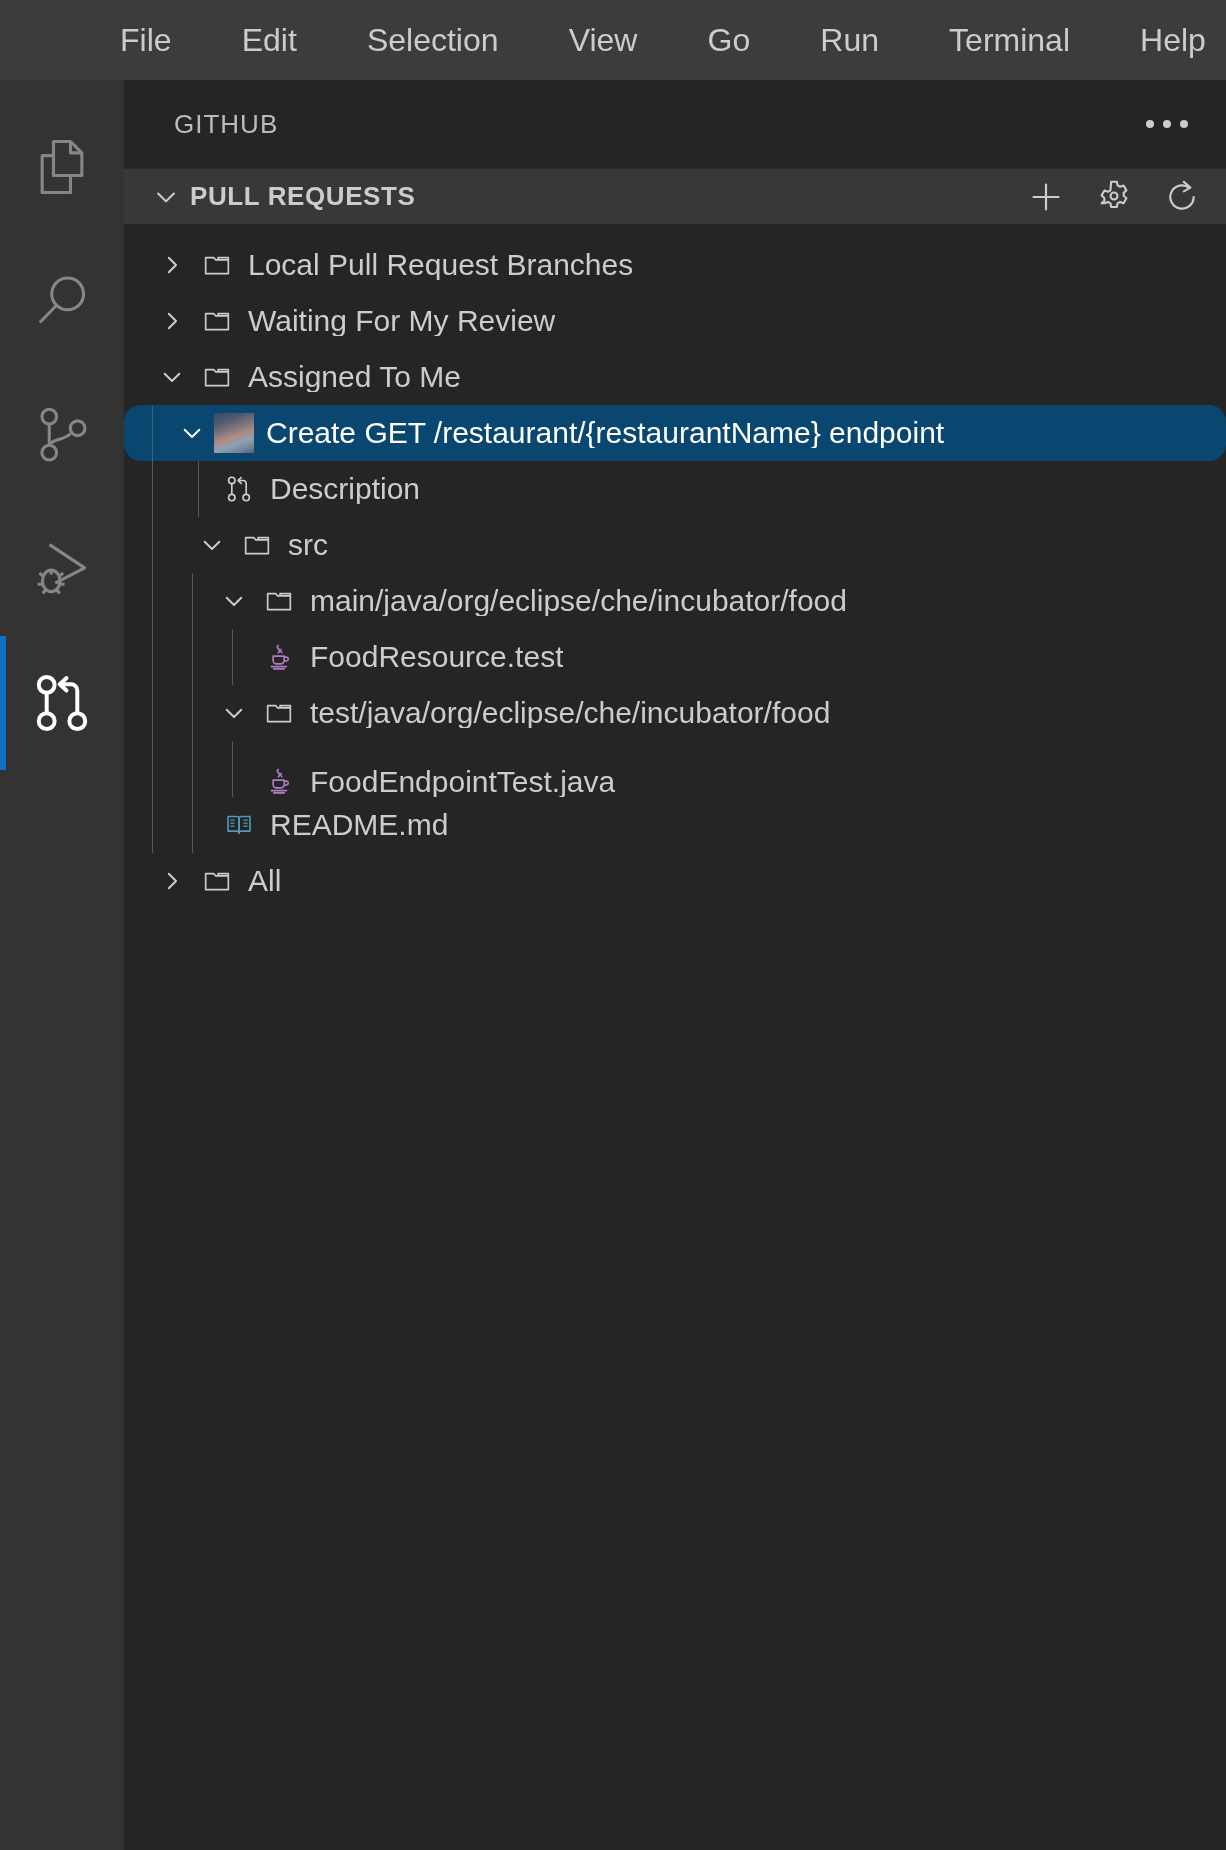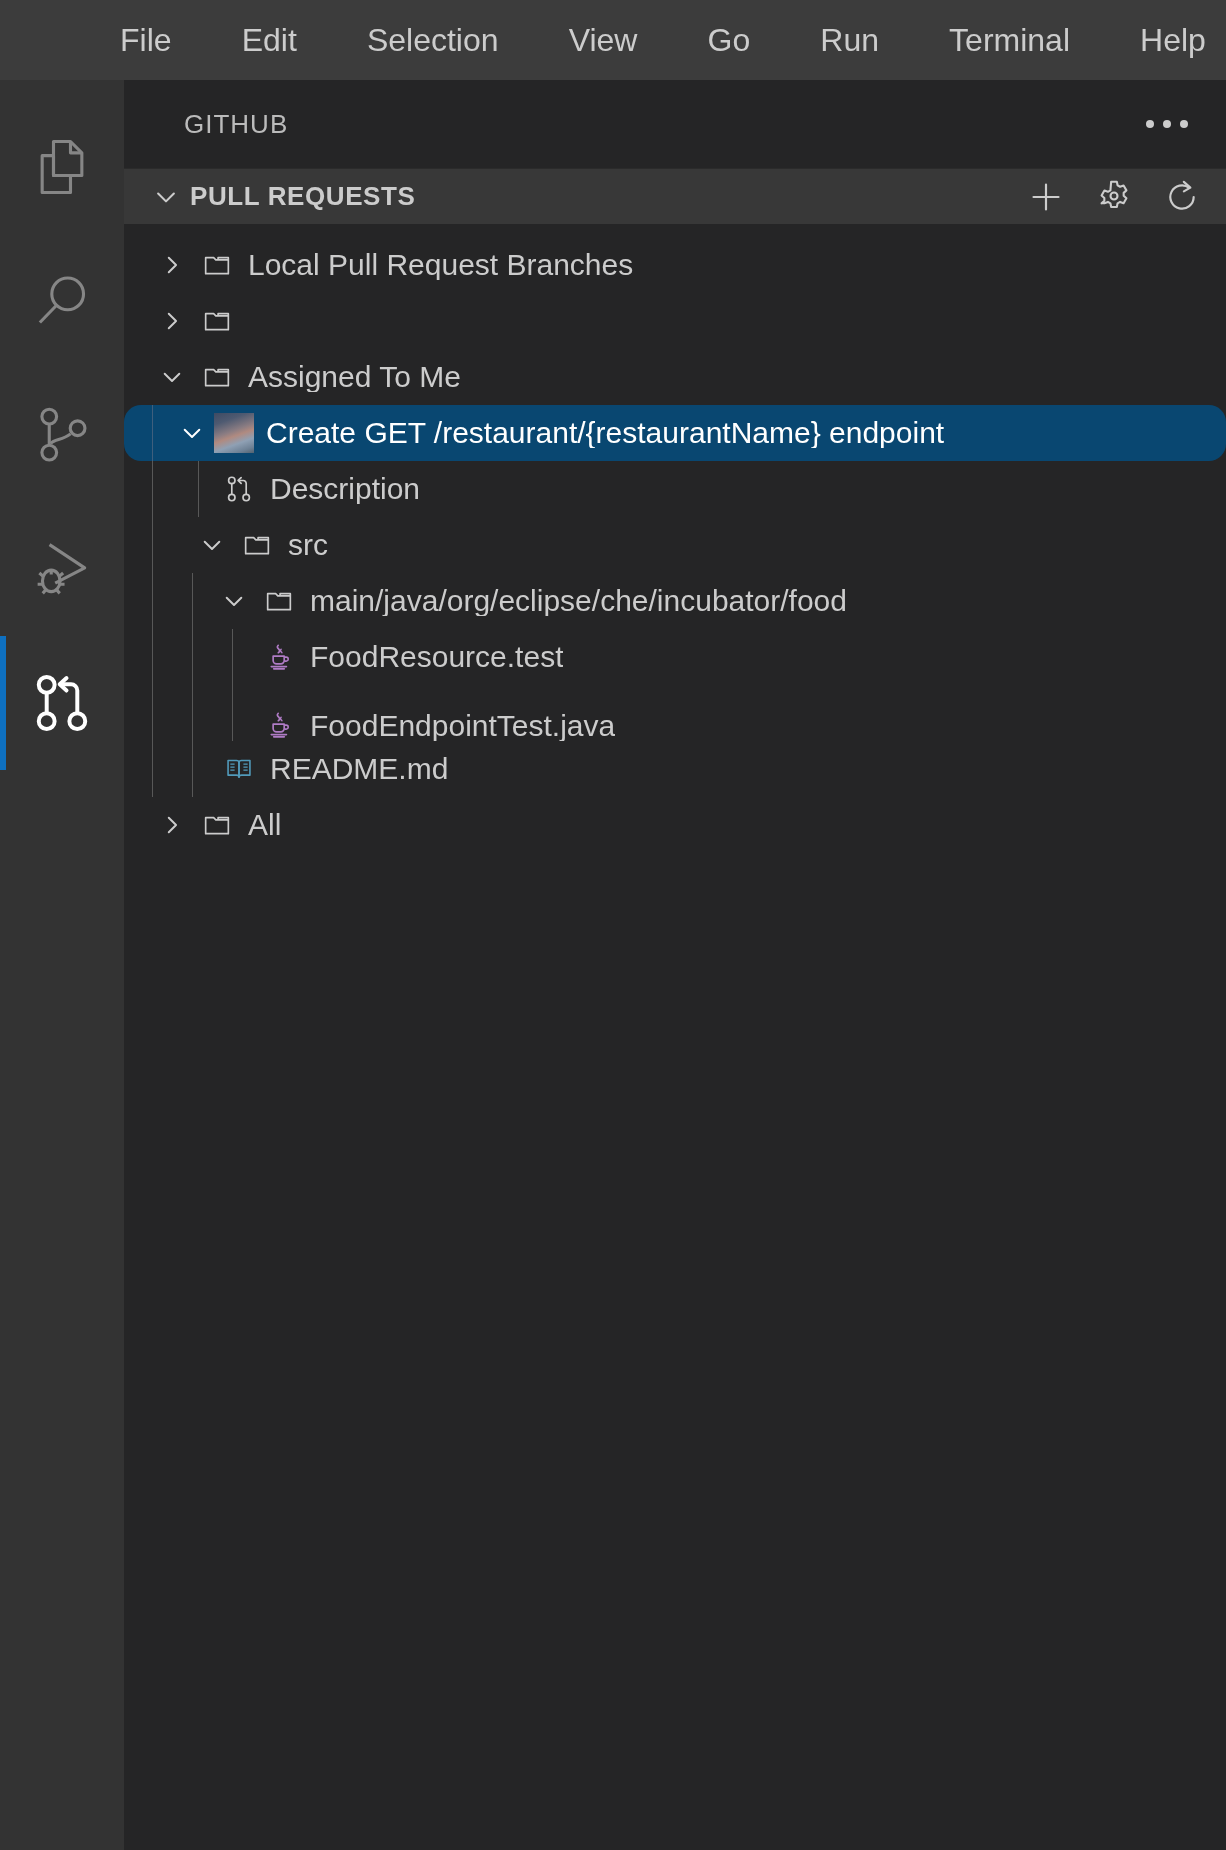--- a/index.html
+++ b/index.html
@@ -75,21 +75,20 @@
     flex-direction: column;
     min-width: 0;
   }
   .sidebar-title {
     height: 88px;
     flex: 0 0 88px;
     display: flex;
     align-items: center;
     padding: 0 28px 0 50px;
     background: #252526;
-    margin-left: 10px;
   }
   .sidebar-title .title-text {
     color: #bbbbbb;
     font-size: 26px;
     letter-spacing: 1px;
     flex: 1 1 auto;
   }
   .more-icon {
     display: flex;
     align-items: center;
@@ -304,20 +303,21 @@
             <svg width="26" height="26" viewBox="0 0 16 16" fill="none">
                 <path d="M6 3.5 10.5 8 6 12.5" stroke="#cccccc" stroke-width="1.2" stroke-linecap="round" stroke-linejoin="round"></path>
               </svg>
           </span>
           <span class="ico">
             <svg width="32" height="32" viewBox="0 0 24 24" fill="none">
                 <path d="M3.5 6.5h6l1.6 1.6h9.4V18.5H3.5z" stroke="#cccccc" stroke-width="1.25" stroke-linejoin="round"></path>
                 <path d="M12.8 8.1V6.5h7.7v1.6" stroke="#cccccc" stroke-width="1.25" stroke-linejoin="round"></path>
               </svg>
           </span>
+          <span class="label">Waiting For My Review</span>
         </div>
 
         <div class="row" style="padding-left:26px;">
           <span class="twisty">
             <svg width="26" height="26" viewBox="0 0 16 16" fill="none">
                 <path d="M3.5 6 8 10.5 12.5 6" stroke="#cccccc" stroke-width="1.2" stroke-linecap="round" stroke-linejoin="round"></path>
               </svg>
           </span>
           <span class="ico">
             <svg width="32" height="32" viewBox="0 0 24 24" fill="none">
@@ -408,20 +408,38 @@
               <path d="M13.6 6.2c-1.3 1.2.3 1.9.6 2.6" stroke="#b07cc6" stroke-width="1.1" stroke-linecap="round"></path>
               <path d="M7.6 11.4h8.3v3.2a2.5 2.5 0 0 1-2.5 2.5h-3.3a2.5 2.5 0 0 1-2.5-2.5z" stroke="#b07cc6" stroke-width="1.25" stroke-linejoin="round"></path>
               <path d="M16 12.1h1.4a1.5 1.5 0 0 1 0 3h-1.4" stroke="#b07cc6" stroke-width="1.2"></path>
               <path d="M6.2 19.2h11.4" stroke="#b07cc6" stroke-width="1.2" stroke-linecap="round"></path>
               <path d="M8 20.9h8" stroke="#b07cc6" stroke-width="1.2" stroke-linecap="round"></path>
             </svg>
           </span>
           <span class="label">FoodResource.test</span>
         </div>
 
+        <div class="row" style="padding-left:88px;">
+          <span class="guides">
+              <span class="guide" style="left:28px;"></span>
+              <span class="guide" style="left:68px;"></span>
+            </span>
+          <span class="twisty">
+            <svg width="26" height="26" viewBox="0 0 16 16" fill="none">
+                <path d="M3.5 6 8 10.5 12.5 6" stroke="#cccccc" stroke-width="1.2" stroke-linecap="round" stroke-linejoin="round"></path>
+              </svg>
+          </span>
+          <span class="ico">
+            <svg width="32" height="32" viewBox="0 0 24 24" fill="none">
+                <path d="M3.5 6.5h6l1.6 1.6h9.4V18.5H3.5z" stroke="#cccccc" stroke-width="1.25" stroke-linejoin="round"></path>
+                <path d="M12.8 8.1V6.5h7.7v1.6" stroke="#cccccc" stroke-width="1.25" stroke-linejoin="round"></path>
+              </svg>
+          </span>
+          <span class="label">test/java/org/eclipse/che/incubator/food</span>
+        </div>
 
         <div class="row" style="padding-left:132px;align-items:flex-end;">
           <span class="guides">
               <span class="guide" style="left:28px;"></span>
               <span class="guide" style="left:68px;"></span>
               <span class="guide" style="left:108px;"></span>
             </span>
           <span class="ico">
             <svg width="32" height="32" viewBox="0 0 24 24" fill="none">
               <path d="M11.4 3.2c-1.8 1.6.6 2.6 1 3.7.4 1.1-.9 1.9-.9 1.9" stroke="#b07cc6" stroke-width="1.25" stroke-linecap="round"></path>

